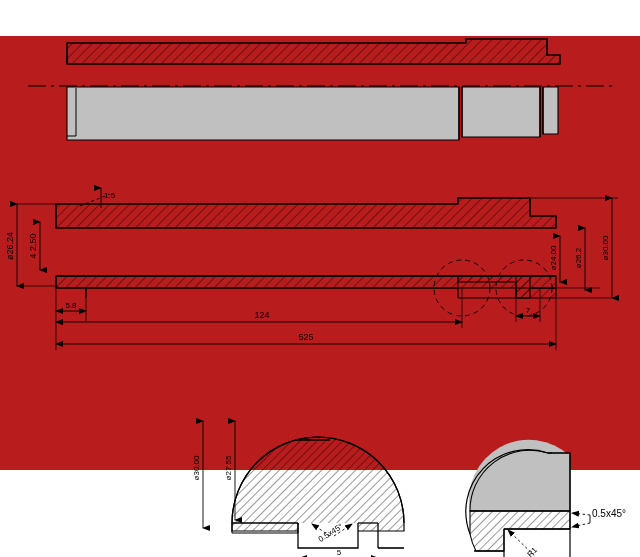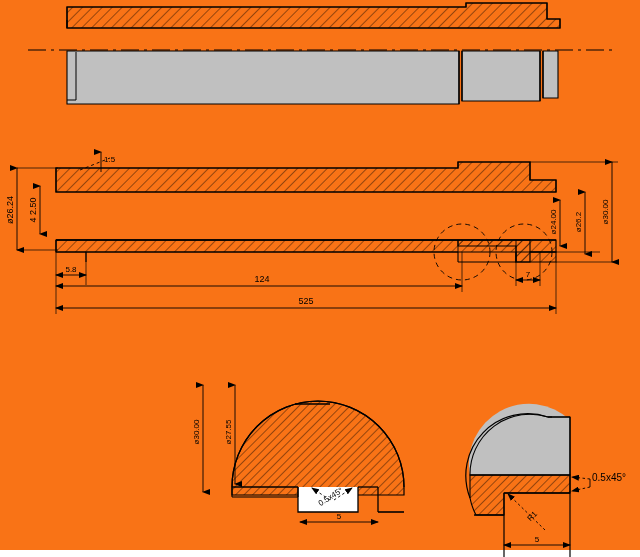--- a/index.html
+++ b/index.html
@@ -2,21 +2,21 @@
 <html><head>
 <meta charset="utf-8">
 <title>Technical Drawing</title>
 <style>
   html,body{margin:0;padding:0;background:#ffffff;}
   body{
     width:640px;height:557px;overflow:hidden;
     font-family:"Liberation Sans", sans-serif;
     color:#000;
   }
-  #sheet{position:relative;width:640px;height:550px;background:#f97316;}
+  #sheet{position:relative;width:640px;height:434px;background:#b91c1c;margin-top:36px;}
   svg{display:block;}
   .dimtext{
     font-family:"Liberation Sans", sans-serif;
     font-size:9px;
     fill:#000;
   }
   .dimtext-sm{
     font-family:"Liberation Sans", sans-serif;
     font-size:8px;
     fill:#000;

